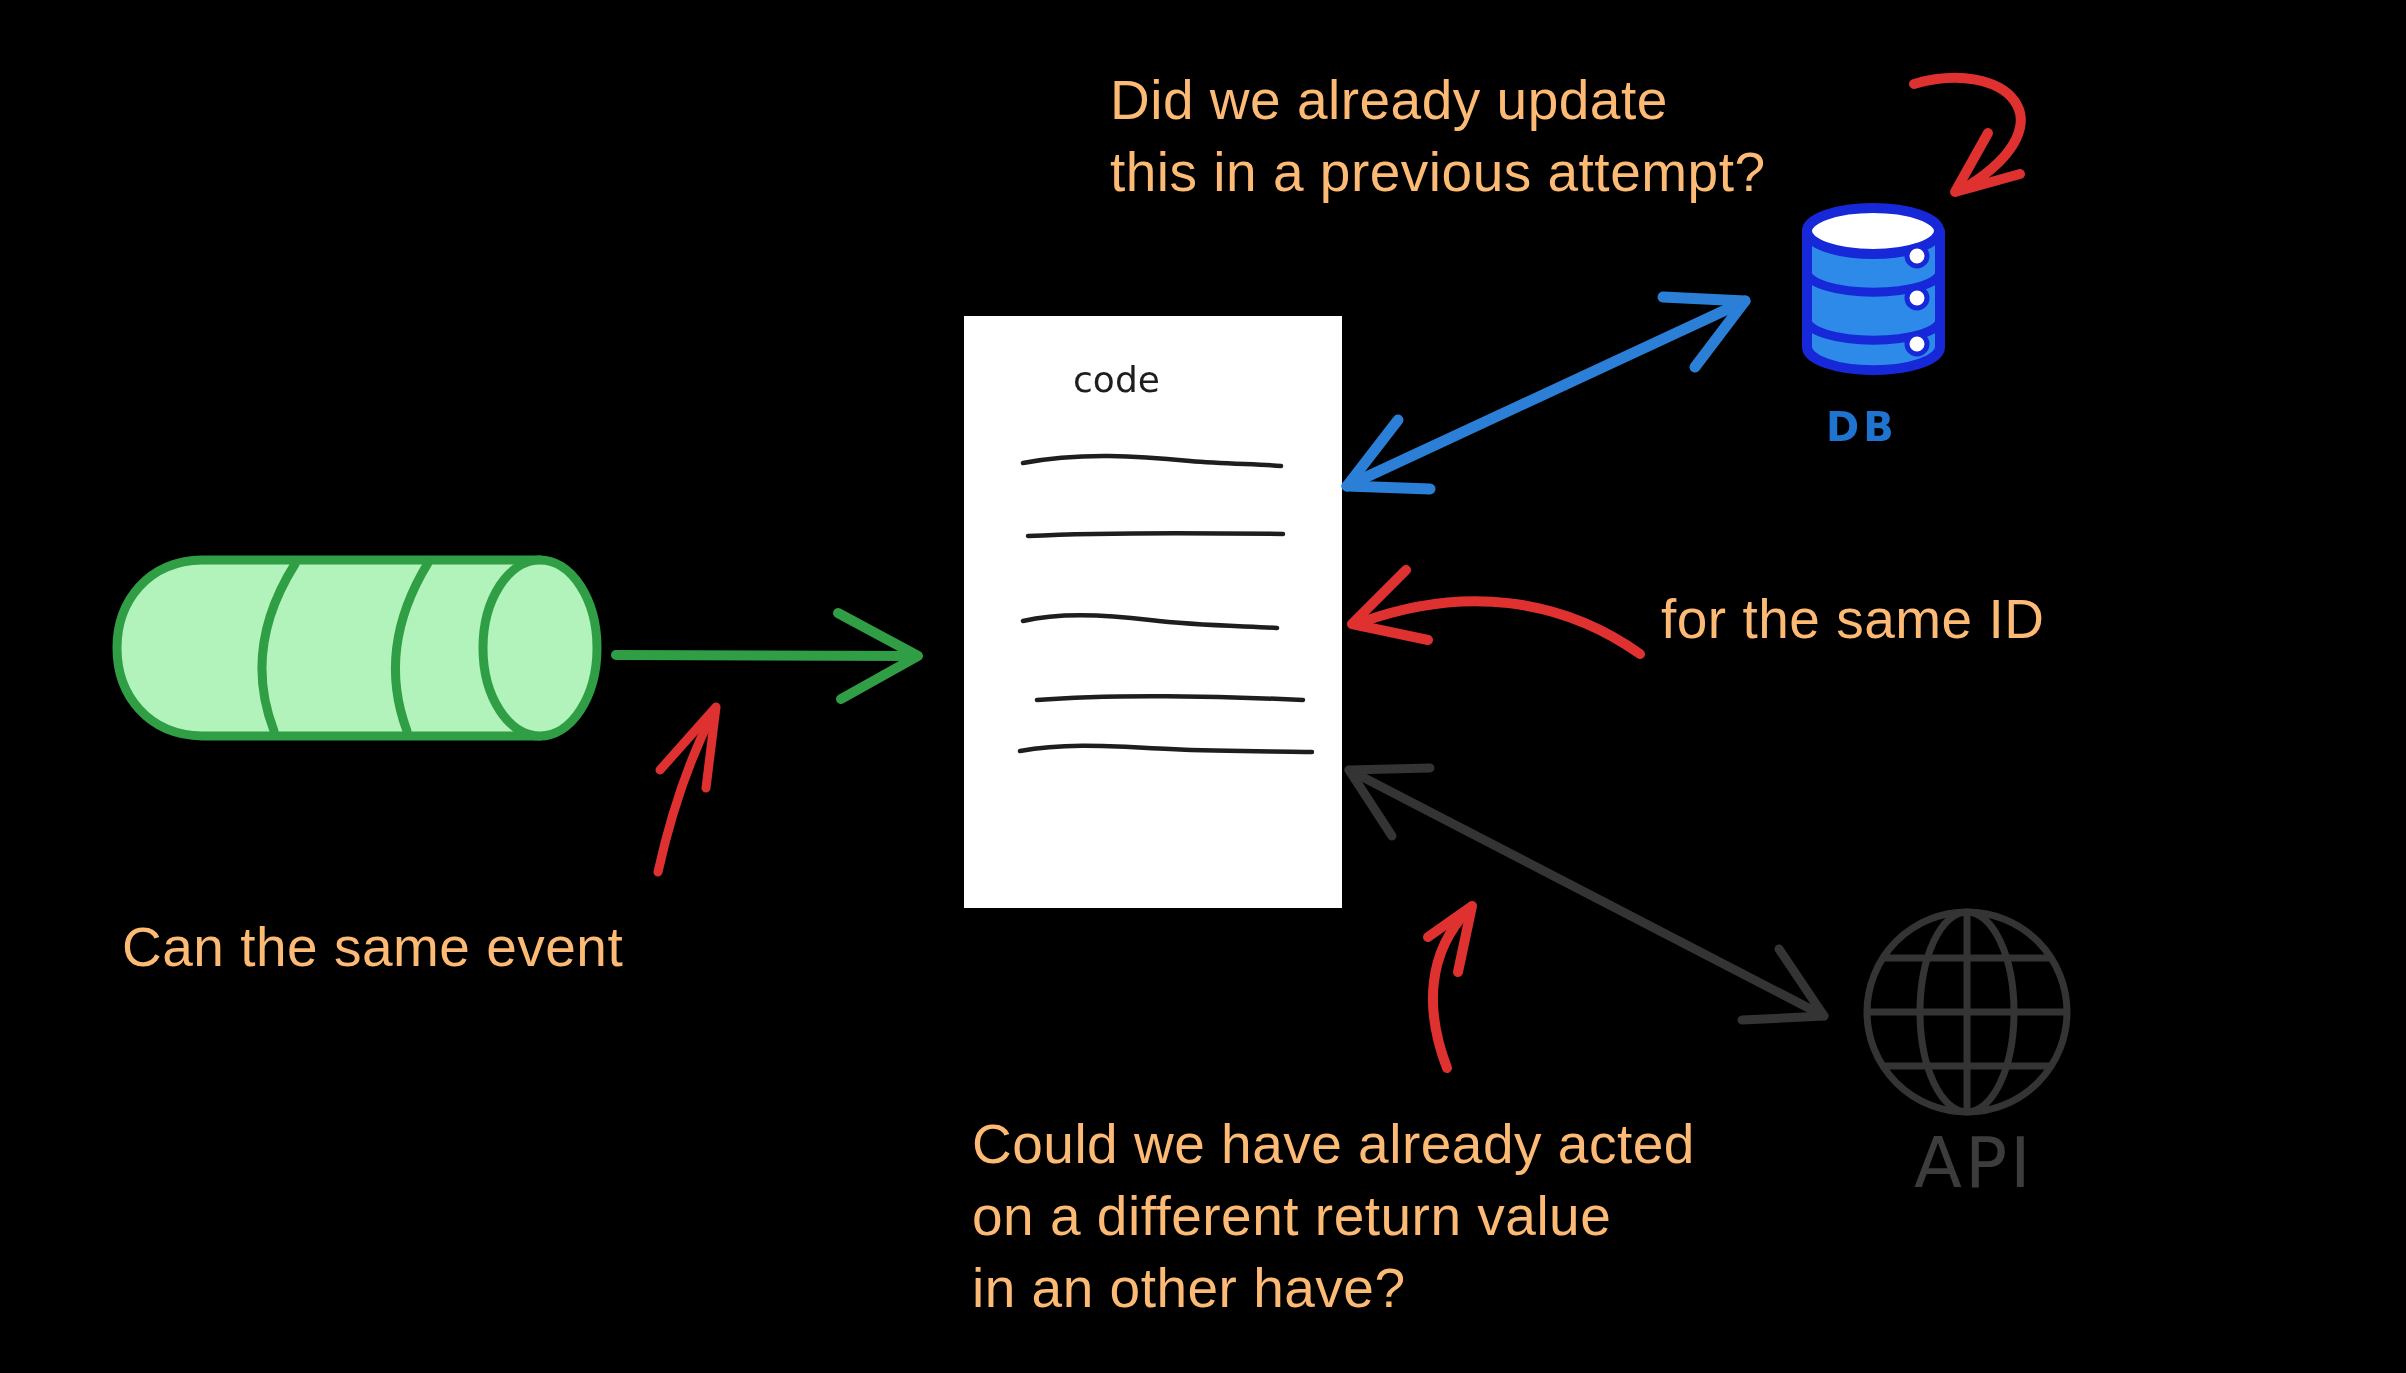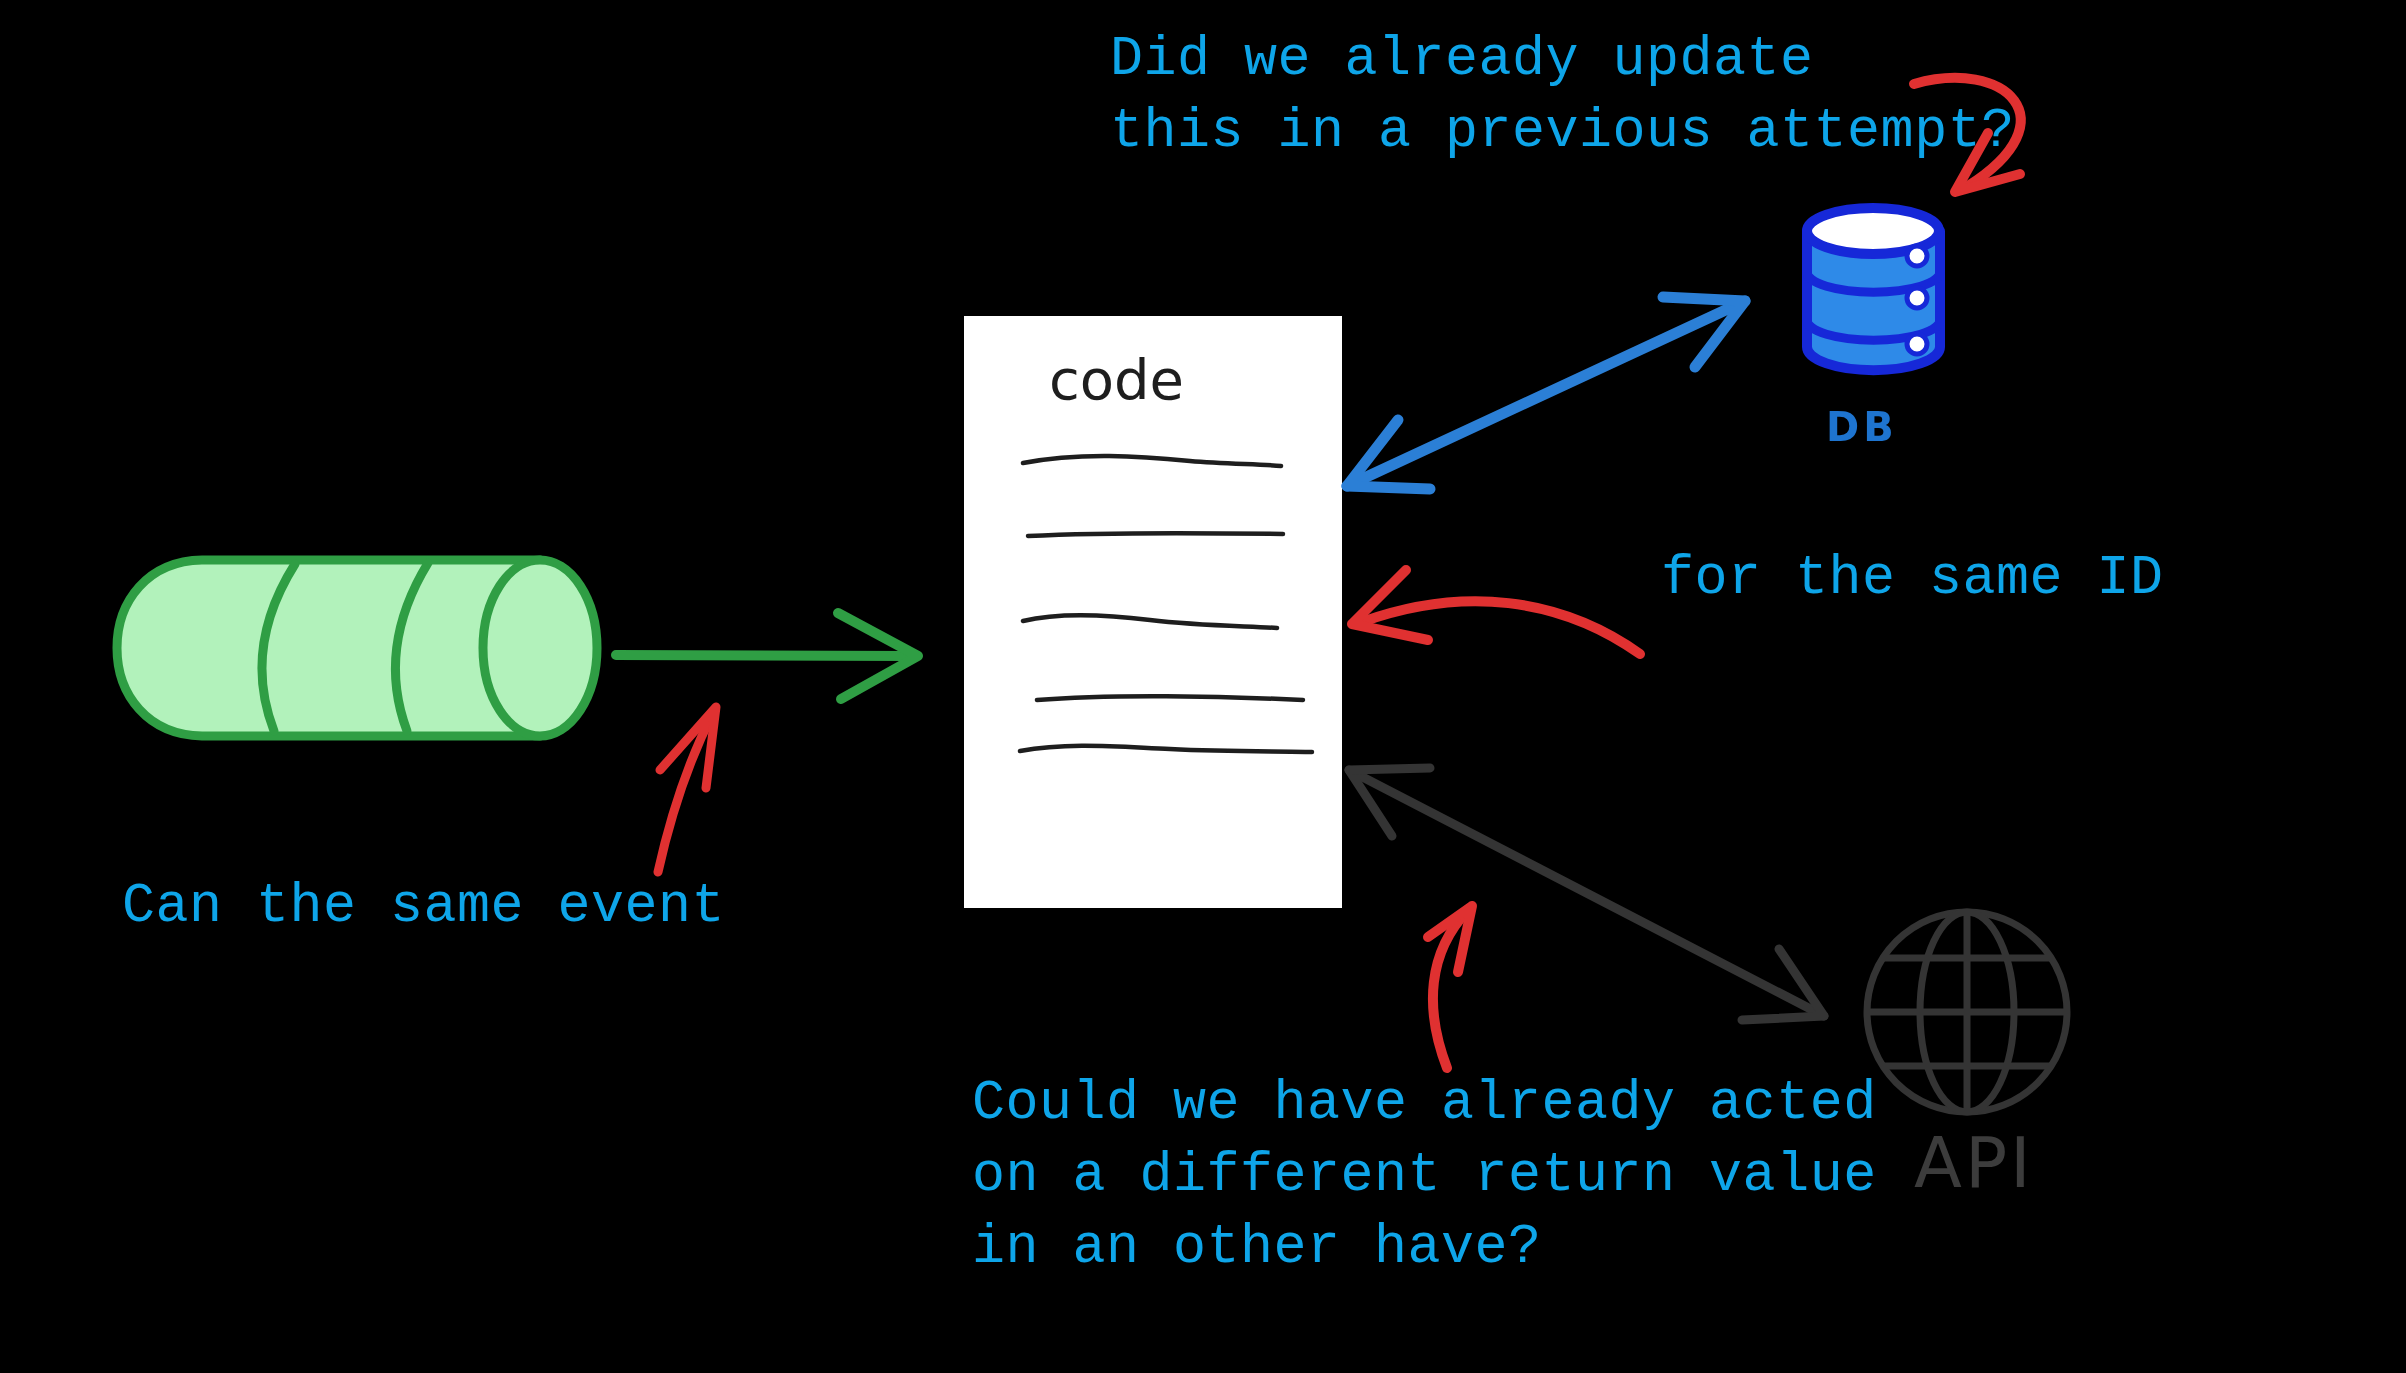--- a/index.html
+++ b/index.html
@@ -1,22 +1,22 @@
 <!DOCTYPE html>
 <html><head>
 <meta charset="utf-8">
 <style>
   html,body{margin:0;padding:0;background:#000;}
   #stage{position:relative;width:2406px;height:1373px;background:#000000;overflow:hidden;
          font-family:"DejaVu Sans",sans-serif;}
   #shapes{position:absolute;left:0;top:0;}
-  .ann{position:absolute;color:#0ea5e9;font-size:55px;line-height:72px;white-space:nowrap;
-       font-family:Liberation Mono, monospace;letter-spacing:.5px;}
+  .ann{position:absolute;color:#fdba74;font-size:55px;line-height:72px;white-space:nowrap;
+       font-family:Liberation Sans, sans-serif;letter-spacing:.5px;margin-top:40px;}
   .code-title{position:absolute;left:964px;top:350px;width:305px;text-align:center;
-       color:#1e1e1e;font-size:56px;line-height:60px;}
+       color:#1e1e1e;font-size:36px;line-height:60px;}
   .db-label{position:absolute;left:1826px;top:404px;color:#1e74cf;font-size:40px;
        font-weight:bold;letter-spacing:4px;}
   .api-label{position:absolute;left:1914px;top:1122px;color:#3c3c3c;font-size:70px;
        letter-spacing:3px;}
 </style>
 </head>
 <body>
 
 <div id="stage">
 

